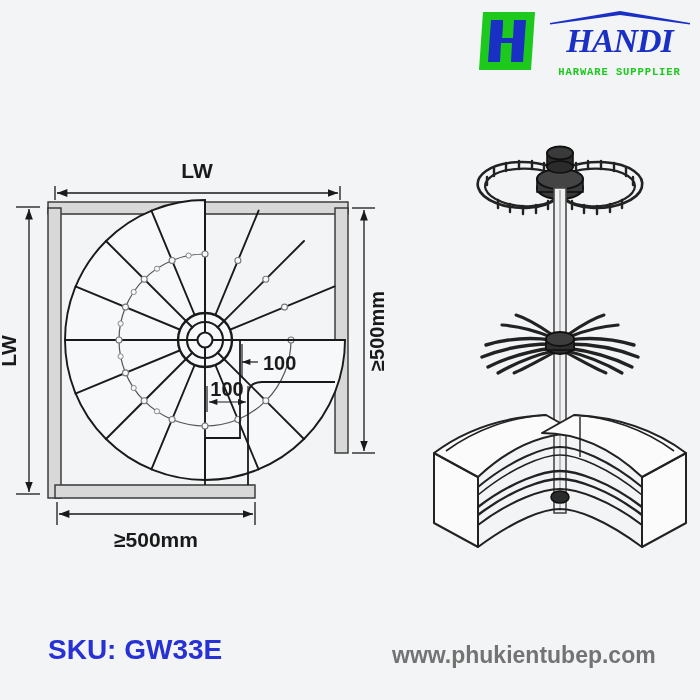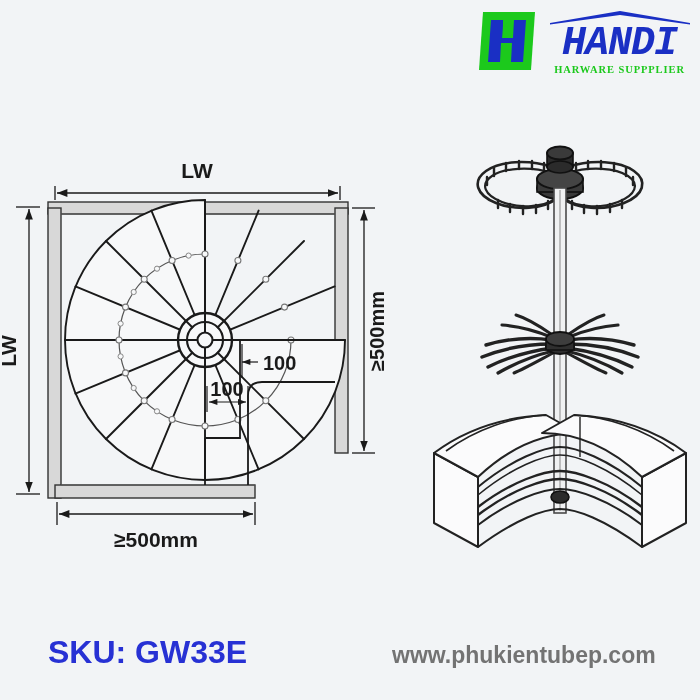--- a/index.html
+++ b/index.html
@@ -47,37 +47,37 @@
     align-items: center;
     justify-content: flex-start;
     padding-top: 2px;
   }
   #logo-roof {
     width: 142px;
     height: 15px;
     display: block;
   }
   #brand-name {
-    font-family: Liberation Mono, monospace;
-    font-size: 40px;
+    font-family: Liberation Serif, serif;
+    font-size: 34px;
     font-weight: bold;
     font-style: italic;
     letter-spacing: -1px;
     color: #1a2fc4;
     line-height: 0.98;
     margin-top: -1px;
     white-space: nowrap;
   }
   #brand-tagline {
-    font-family: Liberation Serif, serif;
+    font-family: Liberation Mono, monospace;
     font-size: 10.5px;
     font-weight: bold;
     letter-spacing: 0.9px;
     color: #1cc91c;
-    margin-top: 1px;
+    margin-top: 9px;
     white-space: nowrap;
   }
 
   
   #plan-drawing {
     position: absolute;
     left: 0px;
     top: 150px;
   }
   #iso-drawing {
@@ -92,21 +92,21 @@
     left: 0;
     top: 624px;
     width: 700px;
     height: 76px;
   }
   #sku-text {
     position: absolute;
     left: 48px;
     top: 10px;
     font-family: "Liberation Sans", sans-serif;
-    font-size: 32px;
+    font-size: 28px;
     font-weight: bold;
     color: #2731d4;
     white-space: nowrap;
   }
   #site-text {
     position: absolute;
     left: 392px;
     top: 18px;
     font-family: "Liberation Sans", sans-serif;
     font-size: 23px;

